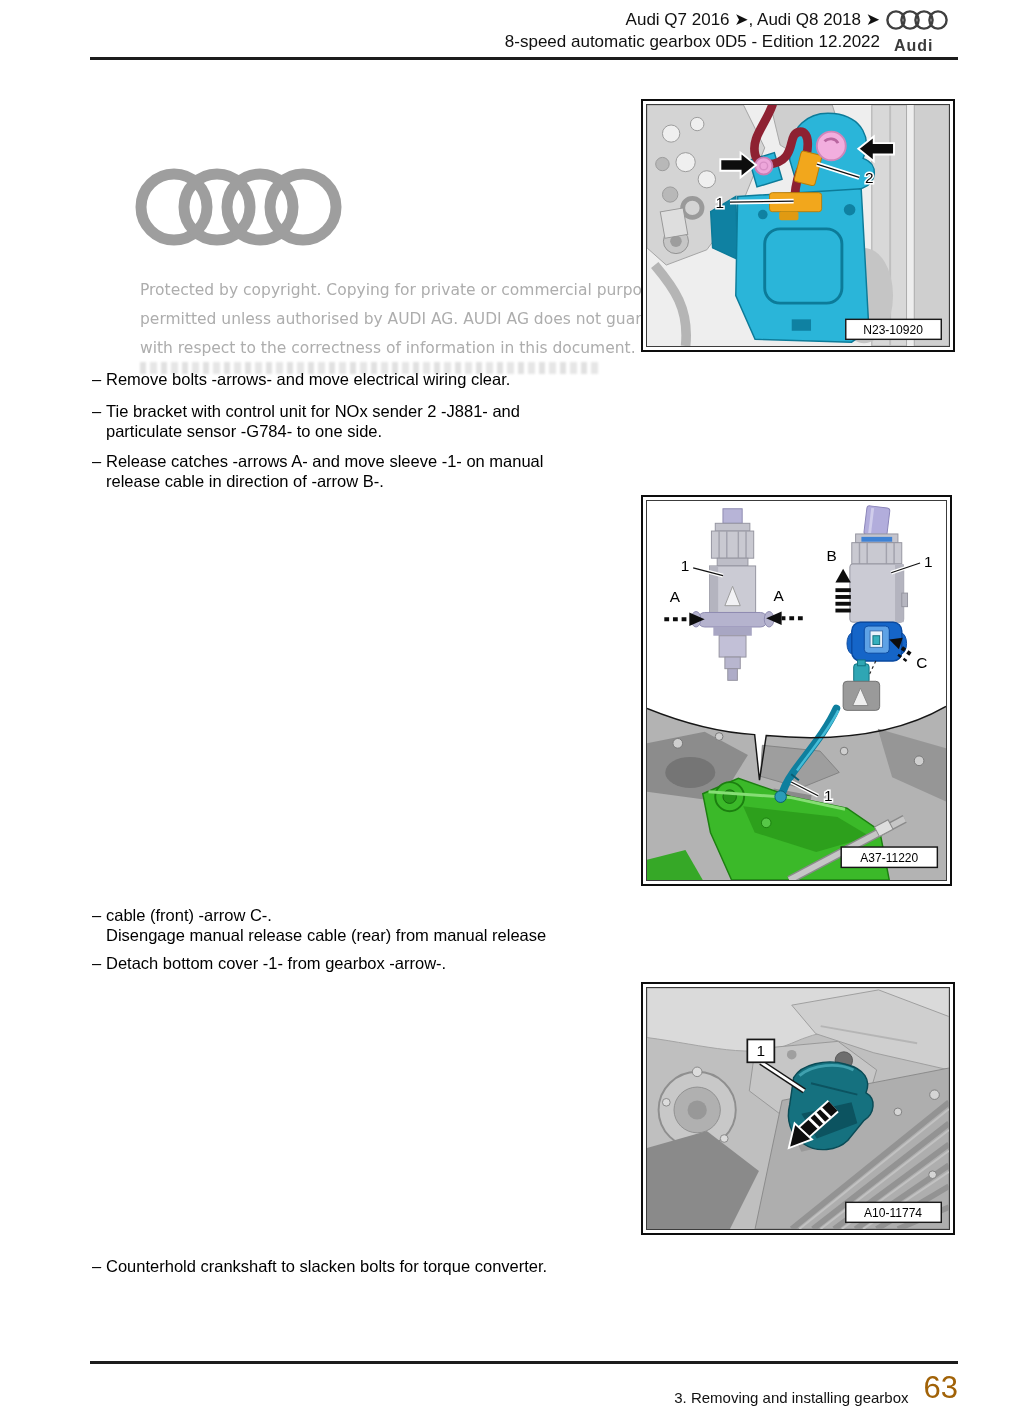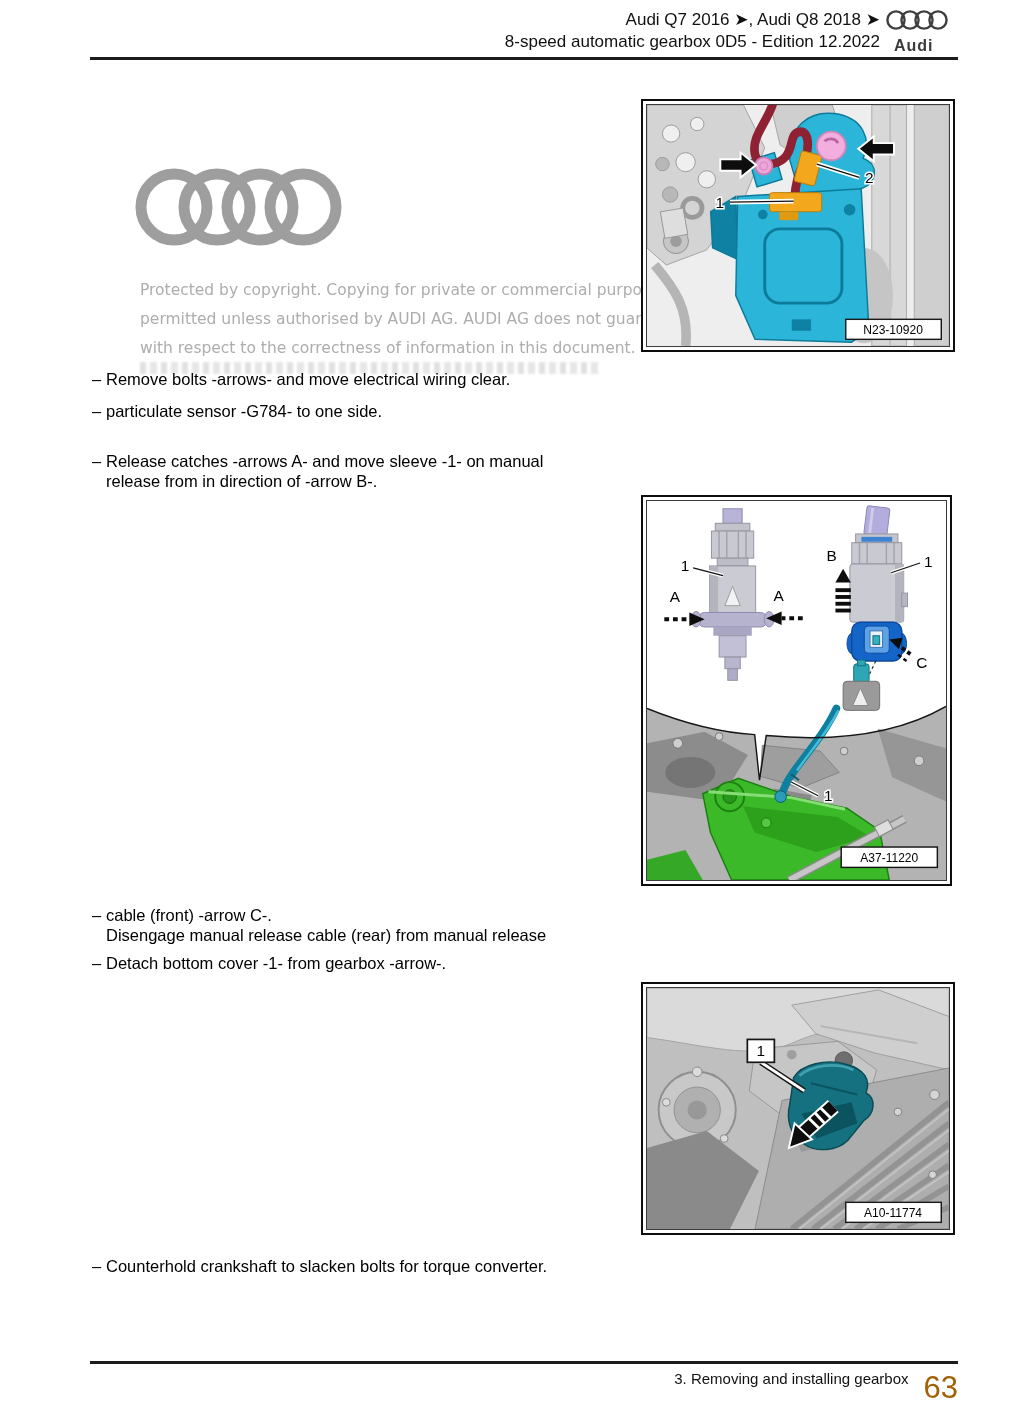--- a/index.html
+++ b/index.html
@@ -35,21 +35,21 @@
   
   .fig { position:absolute; background:#fff; border:2px solid #0d0d0d; padding:3px; box-sizing:border-box; }
   .fig-in { width:100%; height:100%; border:1px solid #3c3c3c; box-sizing:border-box; overflow:hidden; background:#fff; }
   .fig svg { display:block; width:100%; height:100%; }
   .fig1 { left:641px; top:99px;  width:314px; height:253px; }
   .fig2 { left:641px; top:495px; width:311px; height:391px; }
   .fig3 { left:641px; top:982px; width:314px; height:253px; }
   .callout { font-family:"Liberation Sans", sans-serif; font-size:16px; paint-order:stroke; stroke:#ffffff; stroke-width:3px; fill:#000; }
   .cap-text { font-family:"Liberation Sans", sans-serif; font-size:12.5px; fill:#000; }
   
-  .footer { position:absolute; right:60px; top:1370px; display:flex; align-items:flex-start; gap:15px; }
+  .footer { position:absolute; right:60px; top:1370px; display:flex; align-items:flex-end; gap:15px; }
   .f-sec { font-size:15px; color:#111; }
   .f-page { font-size:31px; color:#a16207; }
 </style>
 </head>
 <body>
 
 <div class="page">
 
   <div class="hdr-text">
     <div>Audi Q7 2016 ➤, Audi Q8 2018 ➤</div>
@@ -81,28 +81,29 @@
 
   <div class="bullet" style="top:370px">
     <span class="dash">–</span>
     <div class="btext">
         <div>Remove bolts -arrows- and move electrical wiring clear.</div>
       </div>
   </div>
   <div class="bullet" style="top:402px">
     <span class="dash">–</span>
     <div class="btext">
+      <div>Tie bracket with control unit for NOx sender 2 -J881- and</div>
       <div>particulate sensor -G784- to one side.</div>
     </div>
   </div>
   <div class="bullet" style="top:452px">
     <span class="dash">–</span>
     <div class="btext">
       <div>Release catches -arrows A- and move sleeve -1- on manual</div>
-      <div>release from in direction of -arrow B-.</div>
+      <div>release cable in direction of -arrow B-.</div>
     </div>
   </div>
   <div class="bullet" style="top:906px">
     <span class="dash">–</span>
     <div class="btext">
       <div>cable (front) -arrow C-.</div>
       <div>Disengage manual release cable (rear) from manual release</div>
     </div>
   </div>
   <div class="bullet" style="top:954px">

